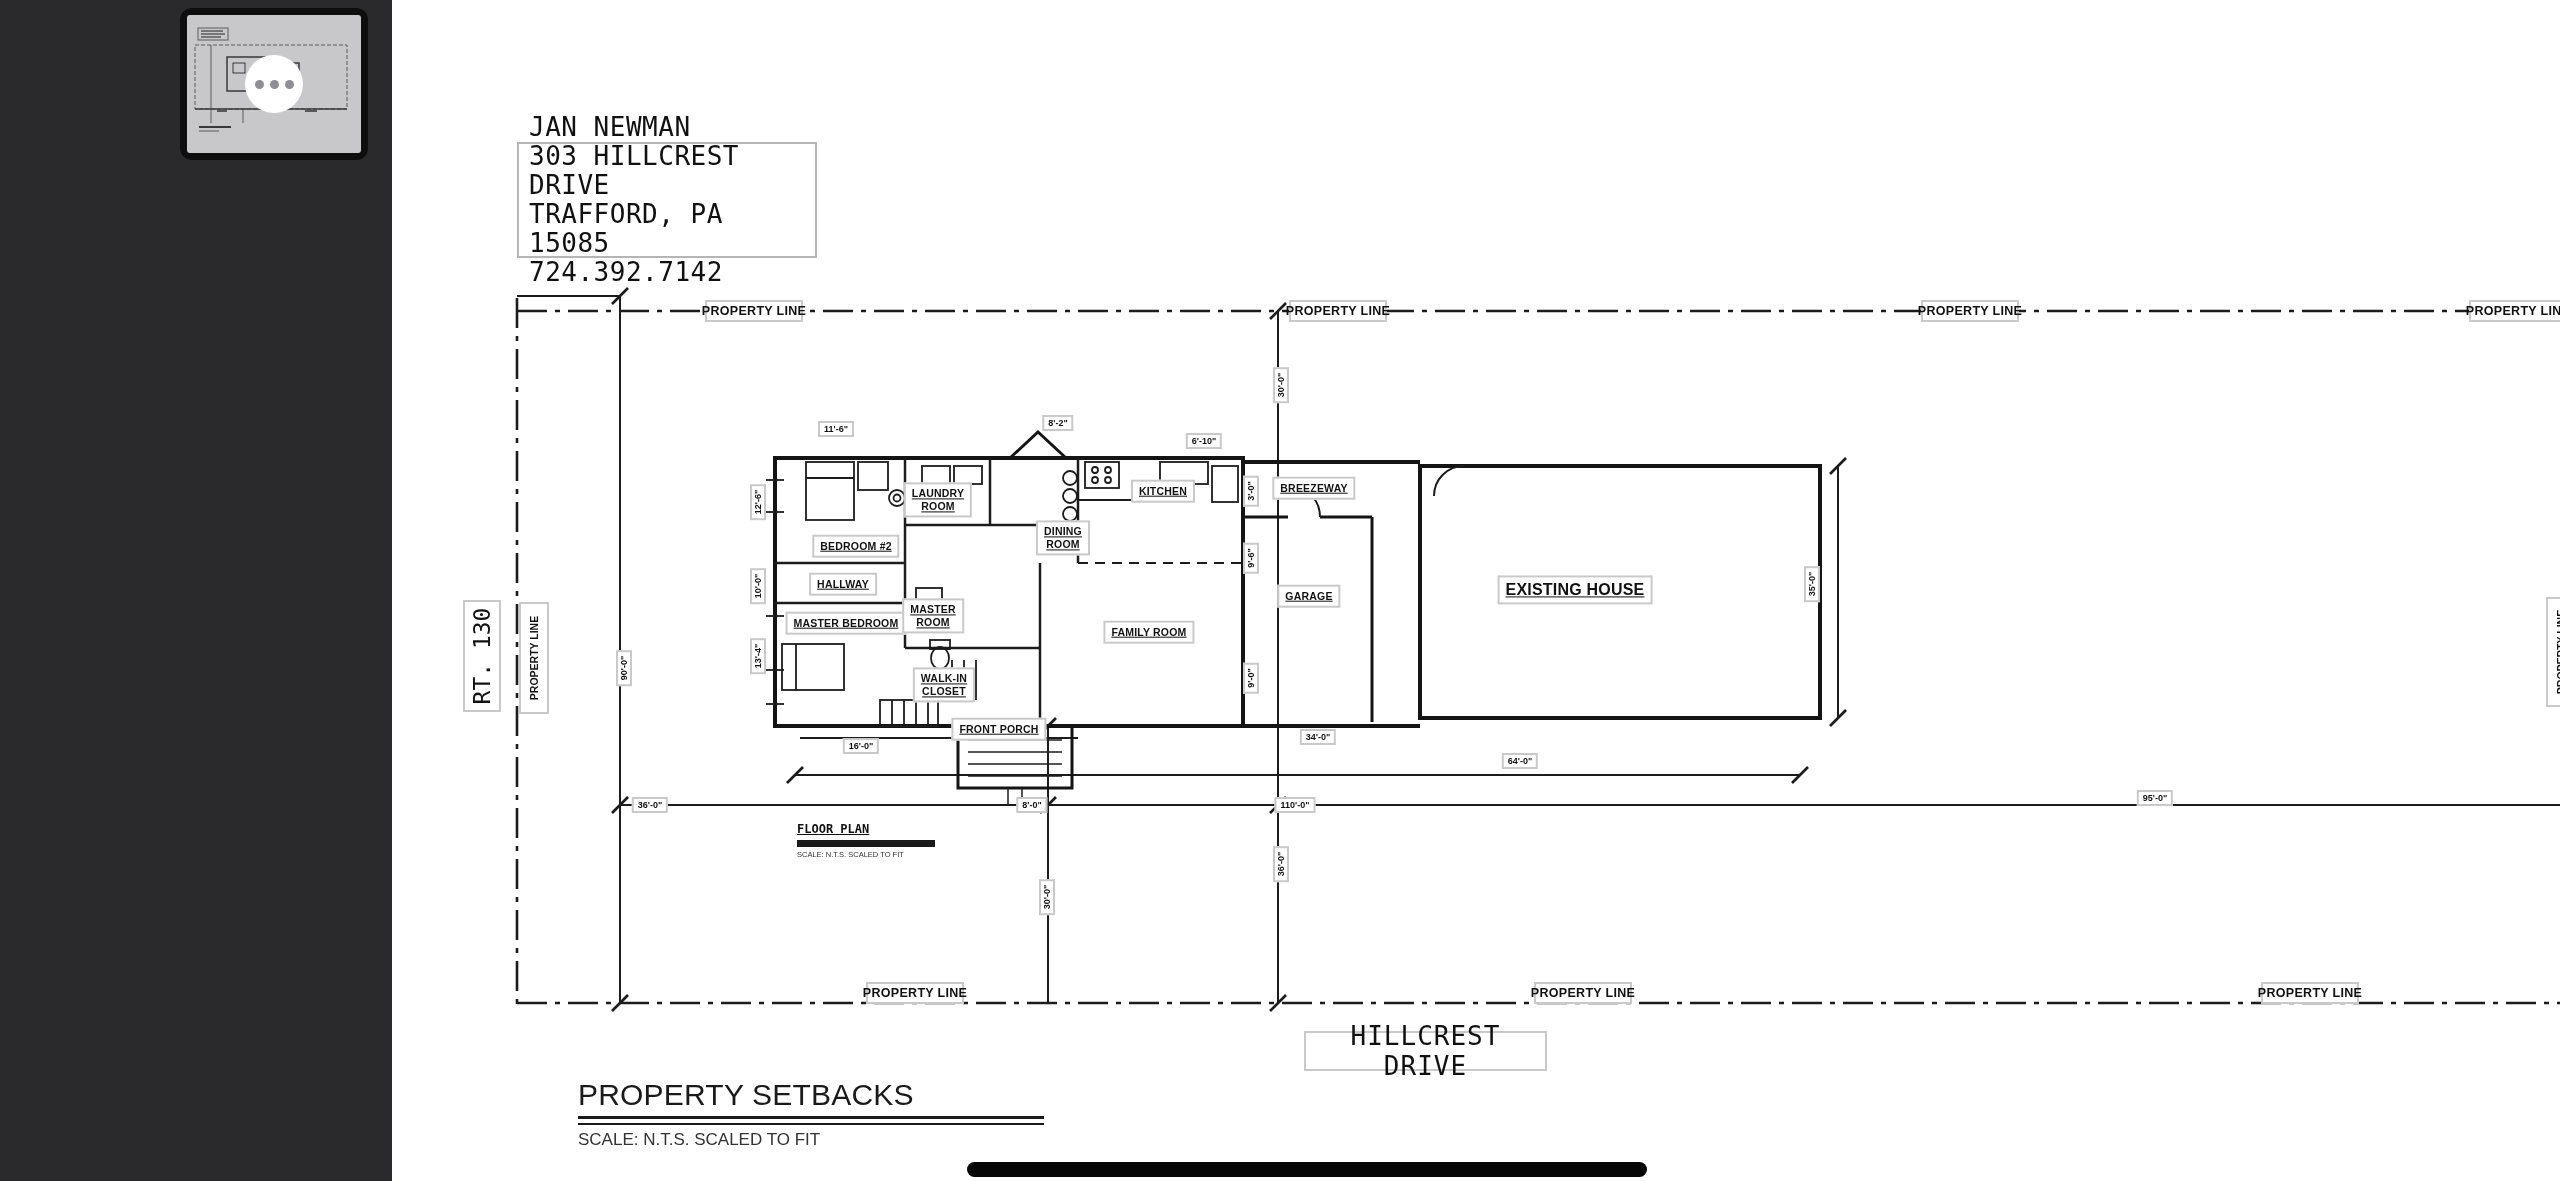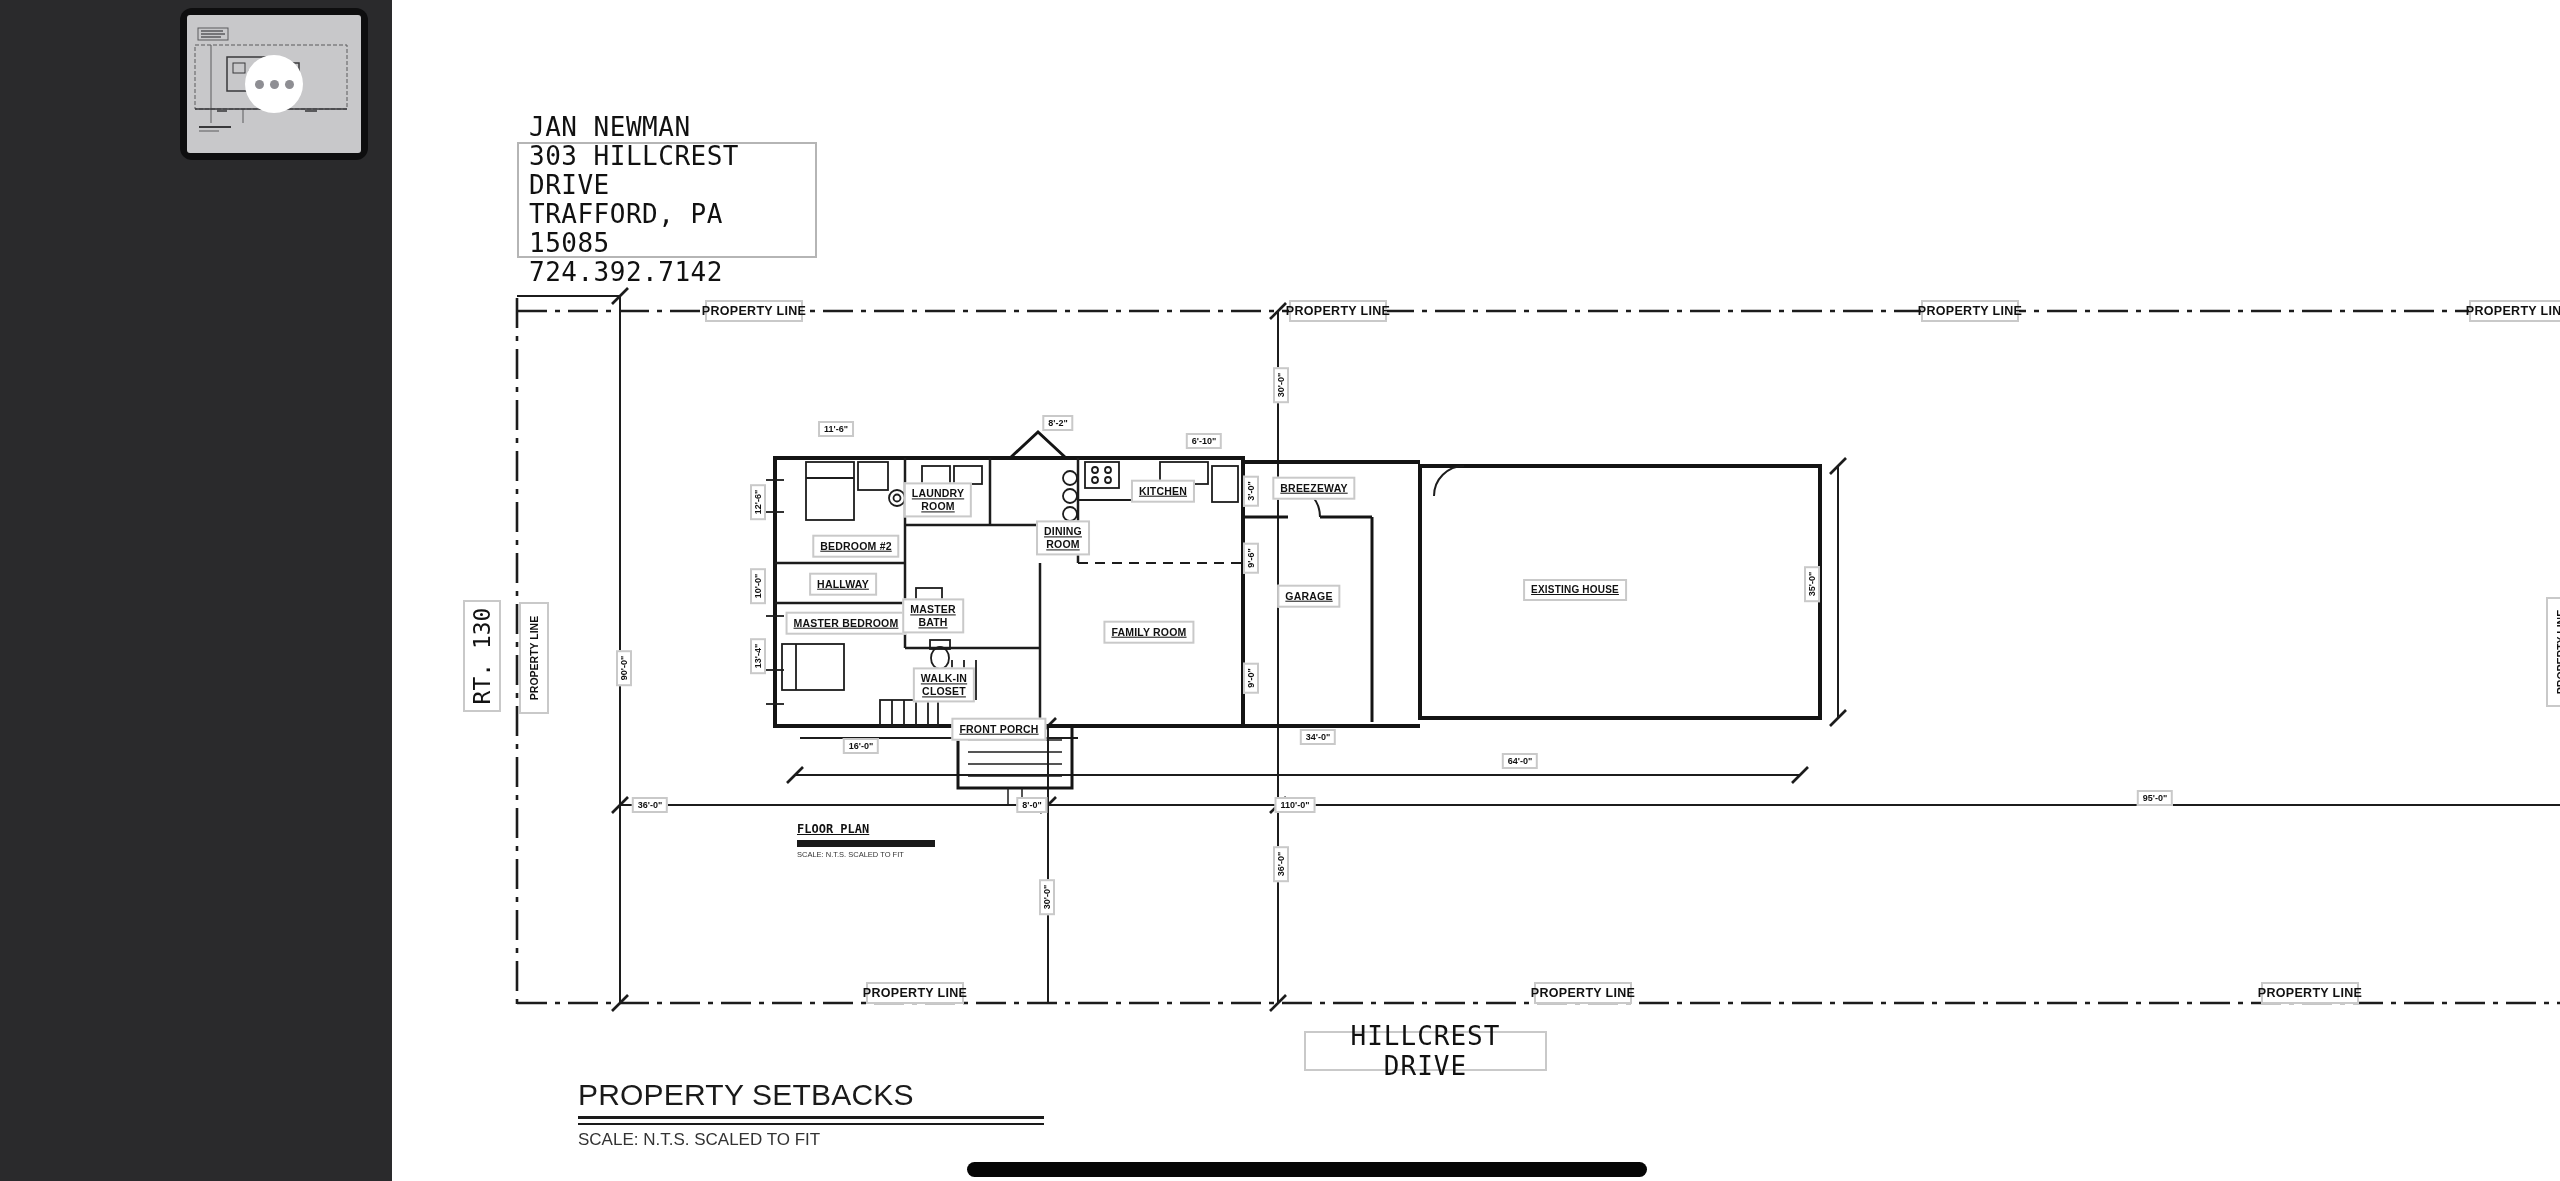--- a/index.html
+++ b/index.html
@@ -204,31 +204,31 @@
   <div class="abs box" style="left:2546px;top:597px;width:30px;height:110px">
     <span style="transform:rotate(-90deg);white-space:nowrap;font-weight:bold;font-size:10.5px">PROPERTY LINE</span>
   </div>
 
   <div class="abs box room ctr" style="left:856px;top:546px">BEDROOM #2</div>
   <div class="abs box room ctr" style="left:843px;top:584px">HALLWAY</div>
   <div class="abs box room ctr" style="left:846px;top:623px">MASTER BEDROOM</div>
   <div class="abs box room ctr" style="left:938px;top:500px">LAUNDRY
 ROOM</div>
   <div class="abs box room ctr" style="left:933px;top:616px">MASTER
-BATH</div>
+ROOM</div>
   <div class="abs box room ctr" style="left:944px;top:685px">WALK-IN
 CLOSET</div>
   <div class="abs box room ctr" style="left:999px;top:729px">FRONT PORCH</div>
   <div class="abs box room ctr" style="left:1163px;top:491px">KITCHEN</div>
   <div class="abs box room ctr" style="left:1063px;top:538px">DINING
 ROOM</div>
   <div class="abs box room ctr" style="left:1149px;top:632px">FAMILY ROOM</div>
   <div class="abs box room ctr" style="left:1314px;top:488px">BREEZEWAY</div>
   <div class="abs box room ctr" style="left:1309px;top:596px">GARAGE</div>
-  <div class="abs box room ctr" style="left:1575px;top:590px;font-size:10px">EXISTING HOUSE</div>
+  <div class="abs box room ctr" style="left:1575px;top:590px;font-size:16px">EXISTING HOUSE</div>
 
   <div class="abs box dim ctr" style="left:836px;top:429px">11'-6"</div>
   <div class="abs box dim ctr" style="left:1058px;top:423px">8'-2"</div>
   <div class="abs box dim ctr" style="left:1204px;top:441px">6'-10"</div>
   <div class="abs box dim ctr" style="left:861px;top:746px">16'-0"</div>
   <div class="abs box dim ctr" style="left:1032px;top:805px">8'-0"</div>
   <div class="abs box dim ctr" style="left:650px;top:805px">36'-0"</div>
   <div class="abs box dim ctr" style="left:1295px;top:805px">110'-0"</div>
   <div class="abs box dim ctr" style="left:2155px;top:798px">95'-0"</div>
   <div class="abs box dim ctr" style="left:1318px;top:737px">34'-0"</div>

